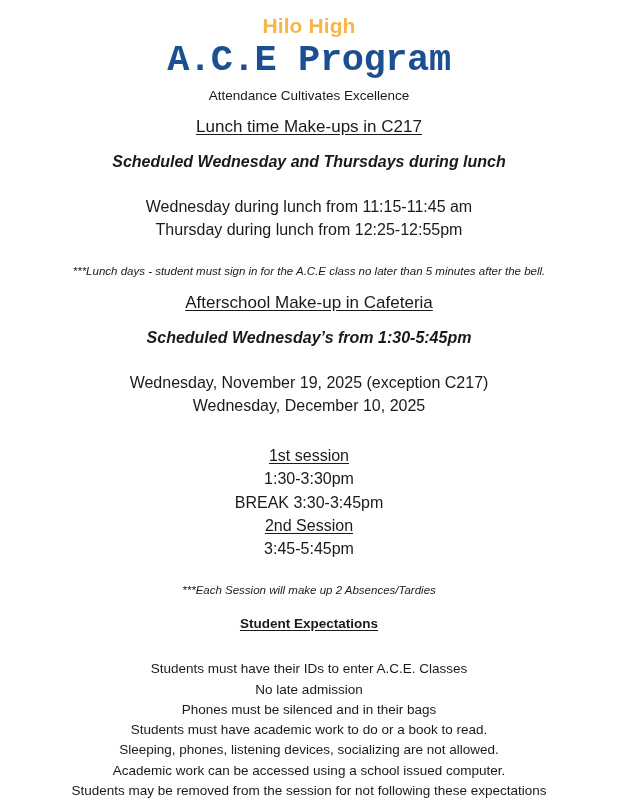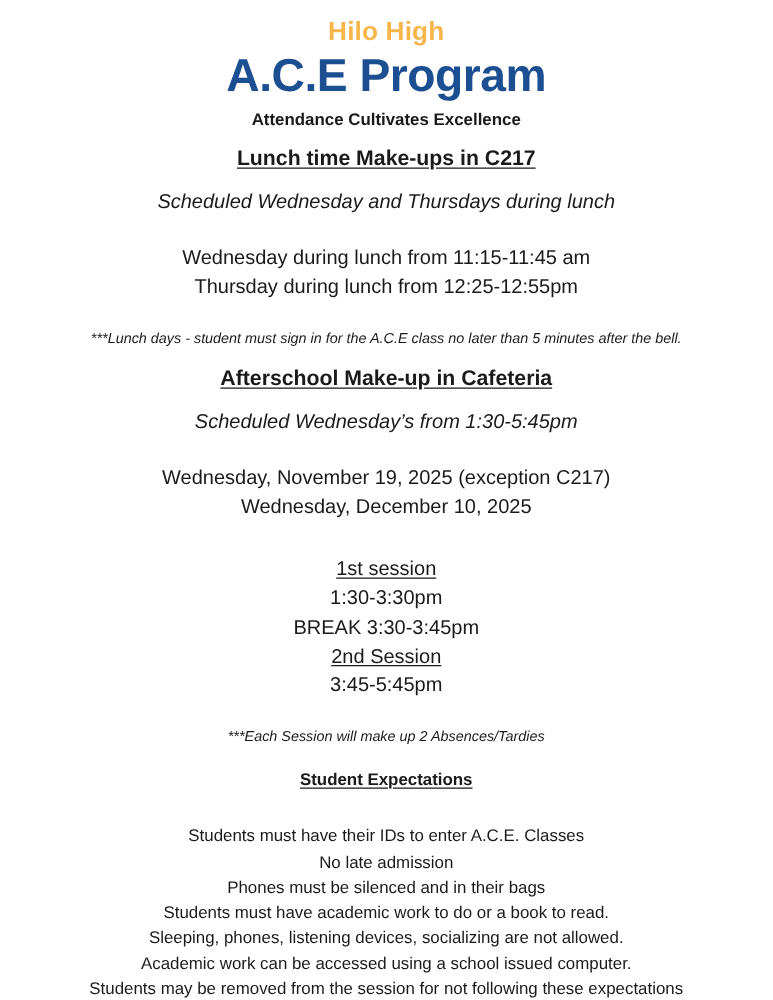--- a/index.html
+++ b/index.html
@@ -39,45 +39,45 @@
   .program-title {
     font-size: 37px;
     font-weight: 700;
     color: #1c4f91;
     letter-spacing: -0.4px;
     line-height: 1.12;
     margin: 2px 0 0 0;
   }
   .tagline {
     font-size: 13.5px;
-    font-weight: 700;
+    font-weight: 400;
     color: #1a1a1a;
     line-height: 1.2;
     margin: 6px 0 0 0;
   }
 
   
   .section {
     width: 100%;
     display: flex;
     flex-direction: column;
     align-items: center;
   }
   .section-heading {
     font-size: 17px;
-    font-weight: 700;
+    font-weight: 400;
     text-decoration: underline;
     text-underline-offset: 2px;
     line-height: 1.25;
     margin: 12px;
   }
   .section-subheading {
     font-size: 16px;
     font-style: italic;
-    font-weight: 400;
+    font-weight: 700;
     line-height: 1.3;
     margin: 3px 0 0 0;
   }
   .body-line {
     font-size: 16px;
     line-height: 1.45;
     margin: 0;
   }
   .fineprint {
     font-size: 11.5px;
@@ -116,21 +116,21 @@
     line-height: 1.3;
   }
 </style>
 </head>
 <body>
 
 <div class="flyer">
 
   <div class="section">
     <div class="school-name" style="color: rgb(247, 182, 76);">Hilo High</div>
-    <div class="program-title" style="color: rgb(28, 79, 145);">A.C.E Program</div>
+    <div class="program-title" style="color: rgb(28, 79, 145); font-family: Liberation Mono, monospace;">A.C.E Program</div>
     <div class="tagline">Attendance Cultivates Excellence</div>
   </div>
 
   <div class="gap-md"></div>
 
   <div class="section">
     <div class="section-heading">Lunch time Make-ups in C217</div>
     <div class="section-subheading">Scheduled Wednesday and Thursdays during lunch</div>
 
     <div class="gap-lg"></div>

